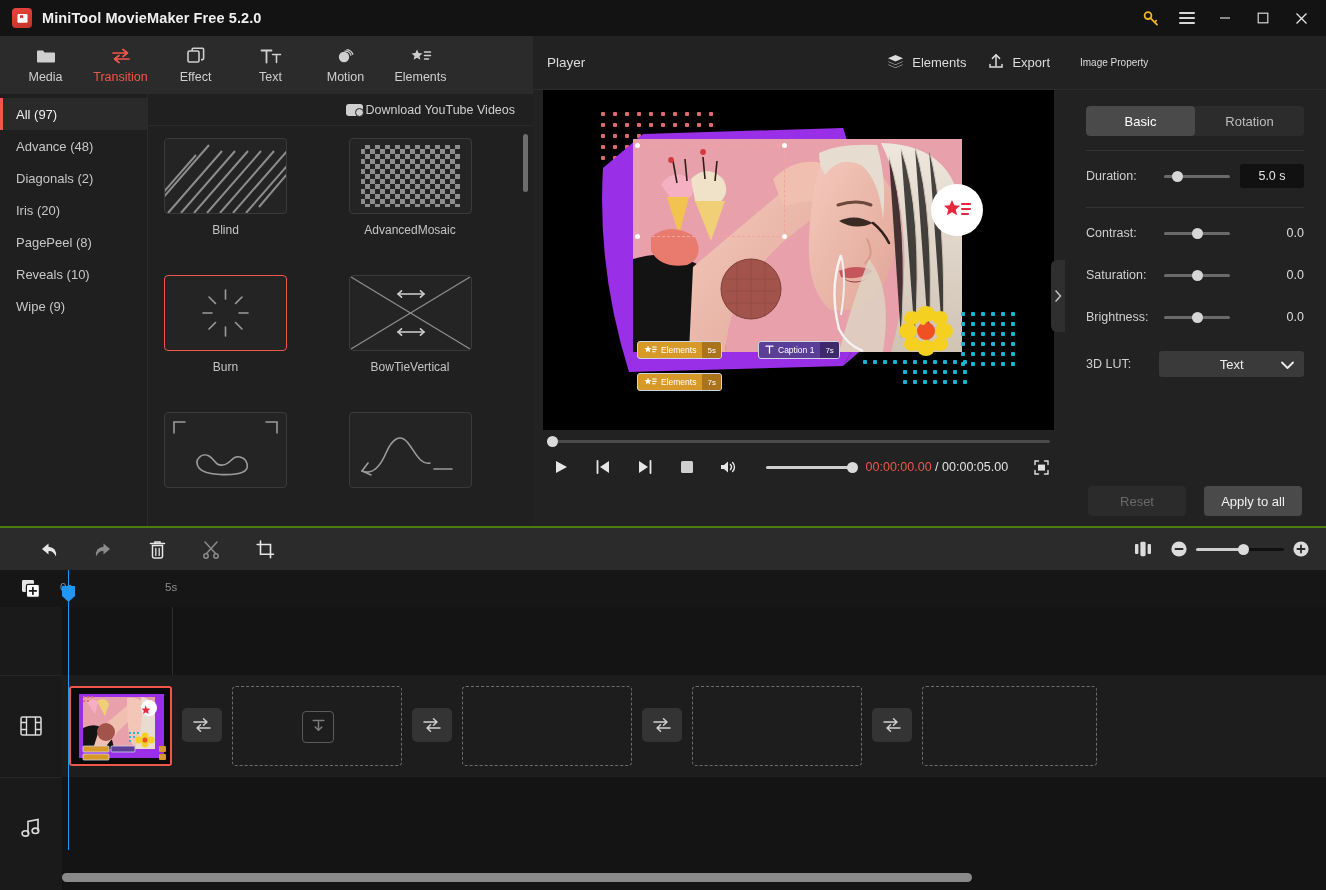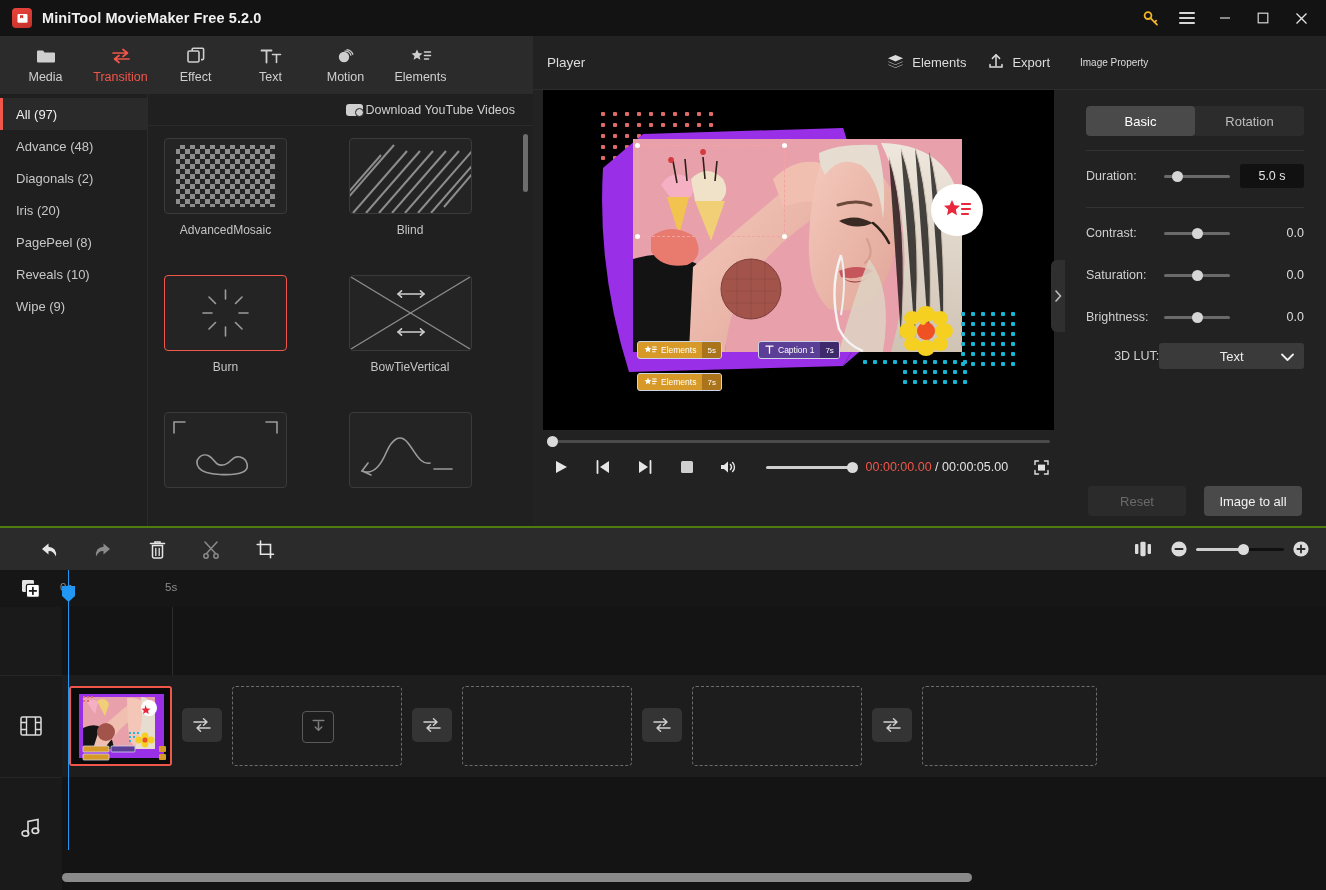--- a/index.html
+++ b/index.html
@@ -143,21 +143,21 @@
   .hr { height: 1px; background: #343434; margin: 14px 22px 0 22px; }
   .prop-row { display: flex; align-items: center; height: 34px; padding: 0 22px; margin-top: 8px; }
   .prop-label { width: 78px; font-size: 12.5px; color: #cfcfcf; }
   .slider { width: 66px; height: 3px; background: #6a6a6a; border-radius: 2px; position: relative; margin-right: 8px;}
   .slider .knob { position: absolute; top: -4px; width: 11px; height: 11px; border-radius: 50%; background: #d6d6d6; }
   .val { margin-left: auto; font-size: 12.5px; color: #dedede; }
   .dur-box {
     margin-left: auto; width: 64px; height: 24px; background: #111; border-radius: 3px;
     display: flex; align-items: center; justify-content: center; font-size: 12.5px; color: #e4e4e4;
   }
-  .lut-row { display:flex; align-items:center; padding: 0 22px; margin-top: 8px; height: 28px; text-align: right; }
+  .lut-row { display:flex; align-items:center; padding: 0 22px; margin-top: 16px; height: 28px; }
   .lut-select {
     margin-left: auto; width: 154px; height: 26px; background: #3a3a3a; border-radius: 3px;
     display:flex; align-items:center; justify-content:center; position: relative;
     font-size: 13px; color: #ededed;
   }
   .lut-select .chev { position: absolute; right: 10px; top: 7px; }
   .props-foot { position: absolute; left: 0; bottom: 10px; width: 262px; display: flex;
     justify-content: center; gap: 18px; }
   .pbtn { width: 98px; height: 30px; border-radius: 4px; display:flex; align-items:center;
     justify-content:center; font-size: 13px; }
@@ -369,54 +369,54 @@
 
       <div class="grid-wrap">
         <div class="grid-head">
           <div class="yt-link">
             <span class="yt-icon"></span>
             <span>Download YouTube Videos</span>
           </div>
         </div>
 
         <div class="grid">
-
-          <div class="tile">
-            <div class="tile-box">
-              <svg width="121" height="74" viewBox="0 0 121 74">
-                <defs>
-                    <pattern id="chk" width="10" height="10" patternUnits="userSpaceOnUse">
-                  <rect width="5" height="5" fill="#8d8d8d"></rect>
-                      <rect x="5" y="5" width="5" height="5" fill="#8d8d8d"></rect>
-                </pattern>
-                  </defs>
-                <rect x="11" y="6" width="99" height="62" fill="url(#chk)"></rect>
-              </svg>
-            </div>
-            <div class="tile-label">AdvancedMosaic</div>
-          </div>
 
           <div class="tile">
             <div class="tile-box">
               <svg width="121" height="74" viewBox="0 0 121 74">
                 <g stroke="#8d8d8d" stroke-width="2">
                   <path d="M-10 68 L44 6"></path>
                     <path d="M3 74 L57 12"></path>
                     <path d="M16 74 L70 12"></path>
                     <path d="M29 74 L83 12"></path>
                   <path d="M42 74 L96 12"></path>
                     <path d="M55 74 L109 12"></path>
                     <path d="M68 74 L122 12"></path>
                     <path d="M81 74 L135 12"></path>
                   <path d="M-4 56 L31 16"></path>
                     <path d="M94 68 L128 28"></path>
                 </g>
               </svg>
             </div>
             <div class="tile-label">Blind</div>
+          </div>
+
+          <div class="tile">
+            <div class="tile-box">
+              <svg width="121" height="74" viewBox="0 0 121 74">
+                <defs>
+                    <pattern id="chk" width="10" height="10" patternUnits="userSpaceOnUse">
+                  <rect width="5" height="5" fill="#8d8d8d"></rect>
+                      <rect x="5" y="5" width="5" height="5" fill="#8d8d8d"></rect>
+                </pattern>
+                  </defs>
+                <rect x="11" y="6" width="99" height="62" fill="url(#chk)"></rect>
+              </svg>
+            </div>
+            <div class="tile-label">AdvancedMosaic</div>
           </div>
 
 
 
           <div class="tile selected">
             <div class="tile-box">
               <svg width="121" height="74" viewBox="0 0 121 74">
                 <g stroke="#9b9b9b" stroke-width="1.6" stroke-linecap="round">
                   <path d="M60.5 14v9"></path>
                     <path d="M60.5 51v9"></path>
@@ -905,21 +905,21 @@
             </svg>
         </span>
       </div>
     </div>
 
     <div class="props-foot">
       <div class="pbtn disabled">
           <span>Reset</span>
         </div>
       <div class="pbtn primary">
-          <span>Image to all</span>
+          <span>Apply to all</span>
         </div>
     </div>
   </div>
 
   <div class="tl-toolbar">
     <div class="tb-icon">
       <svg width="20" height="17" viewBox="0 0 20 17">
           <path d="M3 8 L9.5 2.5 L9.5 5.8 Q18 6.6 17 15.5 Q13.6 9.4 9.5 10.2 L9.5 13.5 Z" fill="#e6e6e6"></path>
         </svg>
     </div>

